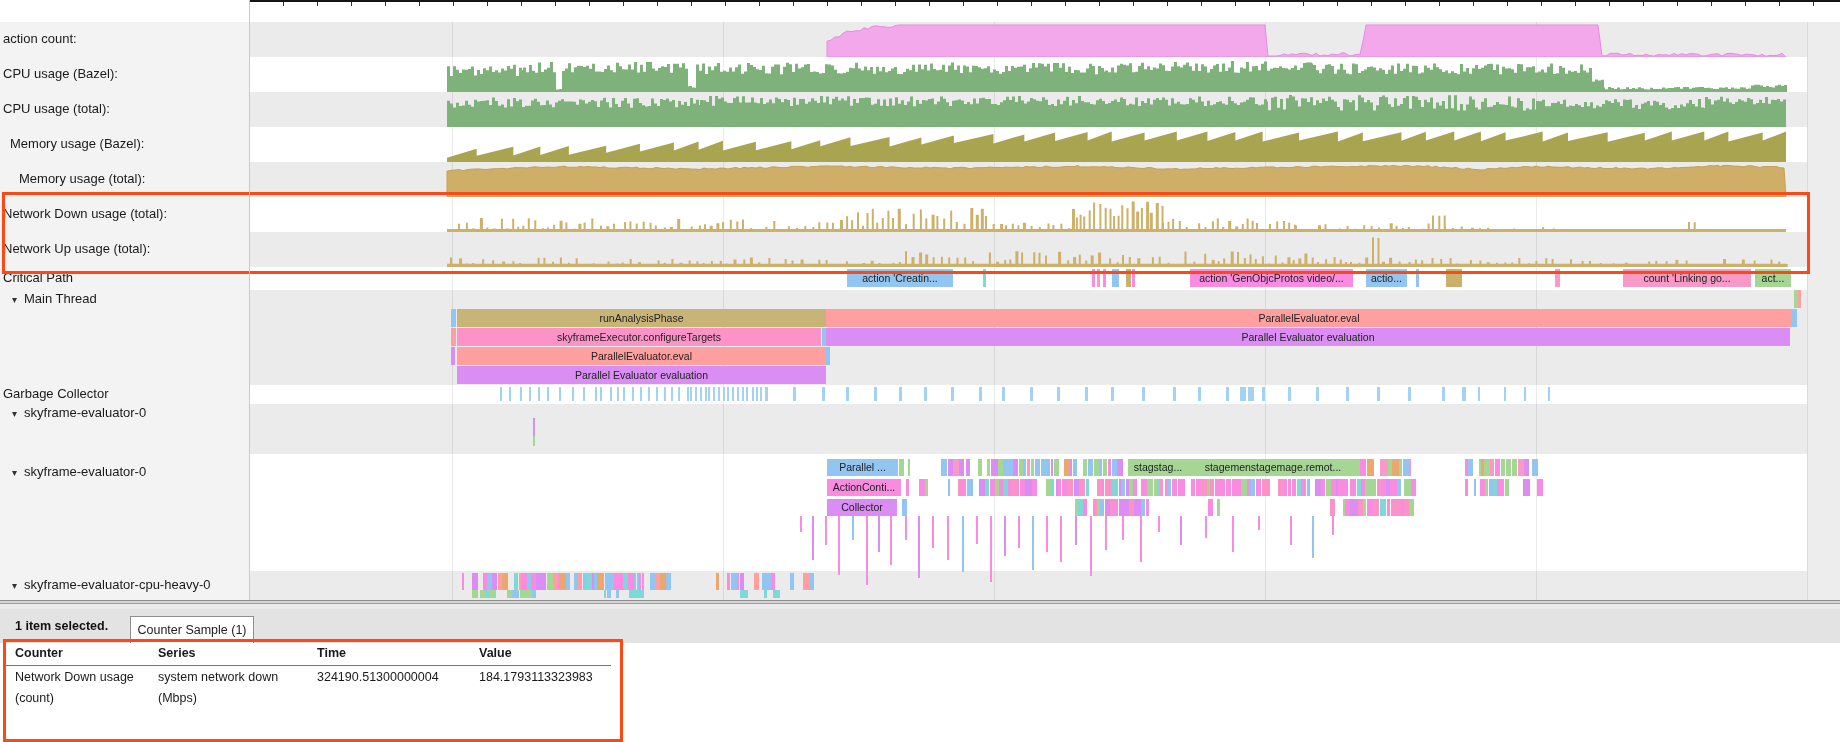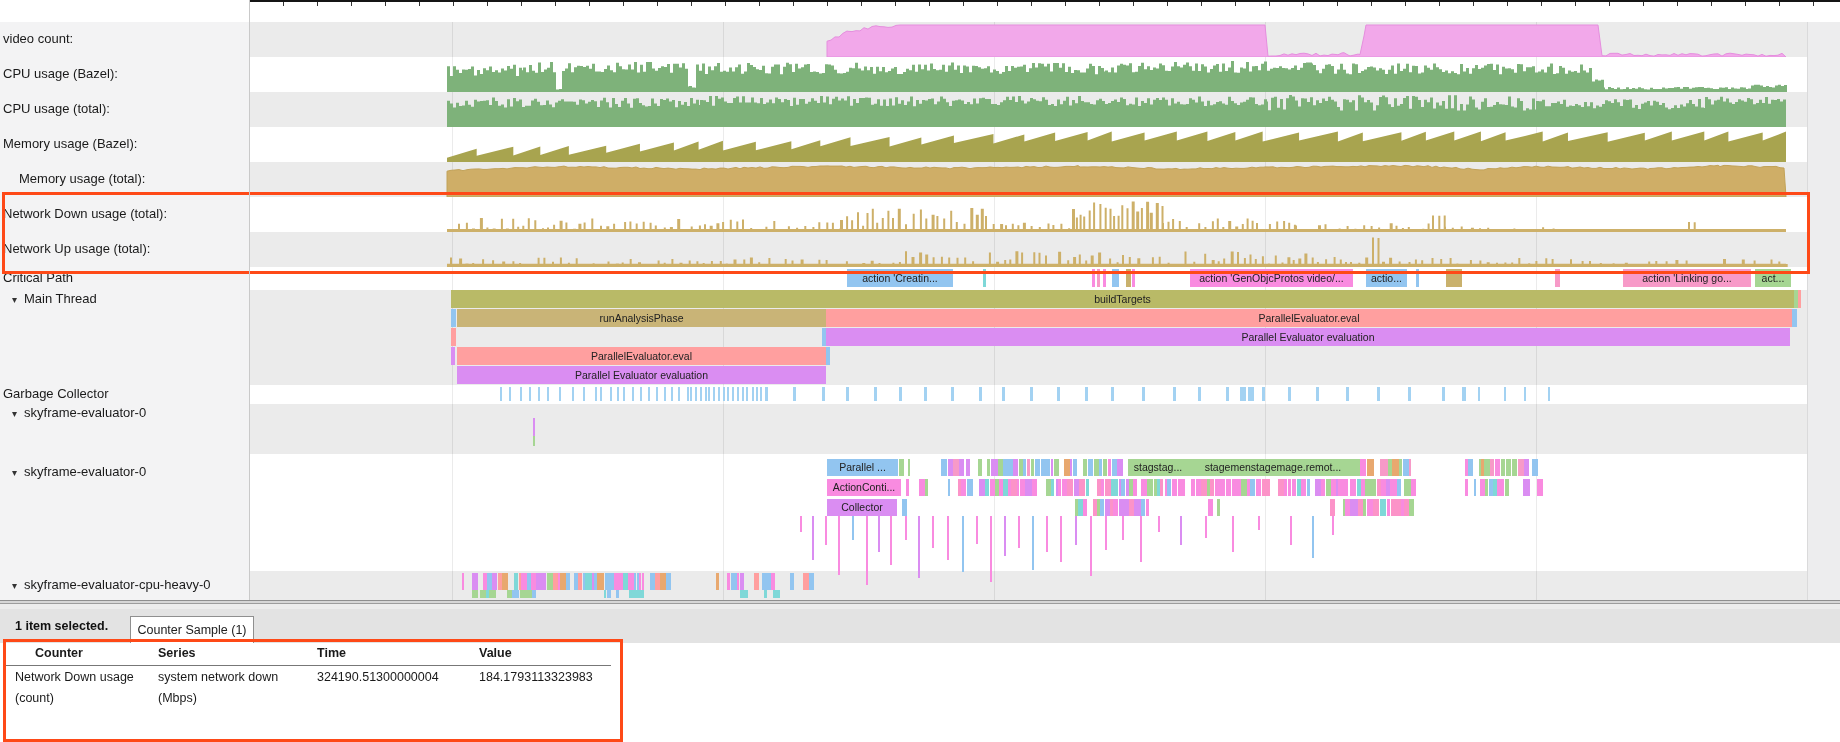--- a/index.html
+++ b/index.html
@@ -76,30 +76,30 @@
       <div class=" blk" style="position: absolute; left: 1097px; top: 269px; width: 3px; height: 18px; background: rgb(247, 154, 200); line-height: 18px;"></div>
       <div class=" blk" style="position: absolute; left: 1103px; top: 269px; width: 3px; height: 18px; background: rgb(249, 139, 224); line-height: 18px;"></div>
       <div class=" blk" style="position: absolute; left: 1112px; top: 269px; width: 7px; height: 18px; background: rgb(146, 197, 240); line-height: 18px;"></div>
       <div class=" blk" style="position: absolute; left: 1126px; top: 269px; width: 5px; height: 18px; background: rgb(201, 177, 109); line-height: 18px;"></div>
       <div class=" blk" style="position: absolute; left: 1132px; top: 269px; width: 3px; height: 18px; background: rgb(249, 139, 224); line-height: 18px;"></div>
       <div class=" blk" style="position: absolute; left: 1190px; top: 269px; width: 163px; height: 18px; background: rgb(249, 139, 224); line-height: 18px;"><span>action 'GenObjcProtos video/...</span></div>
       <div class=" blk" style="position: absolute; left: 1366px; top: 269px; width: 41px; height: 18px; background: rgb(146, 197, 240); line-height: 18px;"><span>actio...</span></div>
       <div class=" blk" style="position: absolute; left: 1416px; top: 269px; width: 3px; height: 18px; background: rgb(146, 197, 240); line-height: 18px;"></div>
       <div class=" blk" style="position: absolute; left: 1446px; top: 269px; width: 16px; height: 18px; background: rgb(201, 177, 109); line-height: 18px;"></div>
       <div class=" blk" style="position: absolute; left: 1555px; top: 269px; width: 5px; height: 18px; background: rgb(247, 154, 200); line-height: 18px;"></div>
-      <div class=" blk" style="position: absolute; left: 1623px; top: 269px; width: 128px; height: 18px; background: rgb(247, 154, 200); line-height: 18px;"><span>action 'Linking go...</span></div>
+      <div class=" blk" style="position: absolute; left: 1623px; top: 269px; width: 128px; height: 18px; background: rgb(247, 154, 200); line-height: 18px;"><span>count 'Linking go...</span></div>
       <div class=" blk" style="position: absolute; left: 1755px; top: 269px; width: 36px; height: 18px; background: rgb(166, 214, 147); line-height: 18px;"><span>act...</span></div>
-      <div class=" blk" style="position: absolute; left: 451px; top: 290px; width: 1343px; height: 18px; background: rgb(185, 186, 103); line-height: 18px;"><span>buildTargets</span></div>
       <div class=" blk" style="position: absolute; left: 1794px; top: 290px; width: 4px; height: 18px; background: rgb(166, 214, 147); line-height: 18px;"></div>
       <div class=" blk" style="position: absolute; left: 1798px; top: 290px; width: 3px; height: 18px; background: rgb(255, 159, 159); line-height: 18px;"></div>
       <div class=" blk" style="position: absolute; left: 451px; top: 309px; width: 5px; height: 18px; background: rgb(146, 197, 240); line-height: 18px;"></div>
       <div class=" blk" style="position: absolute; left: 457px; top: 309px; width: 369px; height: 18px; background: rgb(201, 180, 119); line-height: 18px;"><span>runAnalysisPhase</span></div>
       <div class=" blk" style="position: absolute; left: 826px; top: 309px; width: 966px; height: 18px; background: rgb(255, 159, 159); line-height: 18px;"><span>ParallelEvaluator.eval</span></div>
       <div class=" blk" style="position: absolute; left: 1792px; top: 309px; width: 5px; height: 18px; background: rgb(146, 197, 240); line-height: 18px;"></div>
       <div class=" blk" style="position: absolute; left: 451px; top: 328px; width: 5px; height: 18px; background: rgb(255, 159, 159); line-height: 18px;"></div>
+      <div class=" blk" style="position: absolute; left: 457px; top: 328px; width: 364px; height: 18px; background: rgb(252, 147, 200); line-height: 18px;"><span>skyframeExecutor.configureTargets</span></div>
       <div class=" blk" style="position: absolute; left: 822px; top: 328px; width: 4px; height: 18px; background: rgb(146, 197, 240); line-height: 18px;"></div>
       <div class=" blk" style="position: absolute; left: 826px; top: 328px; width: 964px; height: 18px; background: rgb(218, 141, 242); line-height: 18px;"><span>Parallel Evaluator evaluation</span></div>
       <div class=" blk" style="position: absolute; left: 451px; top: 347px; width: 4px; height: 18px; background: rgb(218, 141, 242); line-height: 18px;"></div>
       <div class=" blk" style="position: absolute; left: 457px; top: 347px; width: 369px; height: 18px; background: rgb(255, 159, 159); line-height: 18px;"><span>ParallelEvaluator.eval</span></div>
       <div class=" blk" style="position: absolute; left: 826px; top: 347px; width: 4px; height: 18px; background: rgb(146, 197, 240); line-height: 18px;"></div>
       <div class=" blk" style="position: absolute; left: 457px; top: 366px; width: 369px; height: 18px; background: rgb(218, 141, 242); line-height: 18px;"><span>Parallel Evaluator evaluation</span></div>
       <div style="position: absolute; left: 500px; top: 387px; width: 2px; height: 14px; background: rgb(163, 210, 242);"></div>
       <div style="position: absolute; left: 509px; top: 387px; width: 2px; height: 14px; background: rgb(163, 210, 242);"></div>
       <div style="position: absolute; left: 520px; top: 387px; width: 2px; height: 14px; background: rgb(163, 210, 242);"></div>
       <div style="position: absolute; left: 529px; top: 387px; width: 2px; height: 14px; background: rgb(163, 210, 242);"></div>
@@ -512,45 +512,45 @@
       <div style="position: absolute; left: 628.5px; top: 590px; width: 5.1px; height: 8px; background: rgb(127, 216, 216);"></div>
       <div style="position: absolute; left: 633.6px; top: 590px; width: 3.5px; height: 8px; background: rgb(127, 216, 216);"></div>
       <div style="position: absolute; left: 637.1px; top: 590px; width: 6.7px; height: 8px; background: rgb(127, 216, 216);"></div>
       <div style="position: absolute; left: 740px; top: 590px; width: 2.4px; height: 8px; background: rgb(127, 216, 216);"></div>
       <div style="position: absolute; left: 742.4px; top: 590px; width: 6.1px; height: 8px; background: rgb(127, 216, 216);"></div>
       <div style="position: absolute; left: 764.3px; top: 590px; width: 2.4px; height: 8px; background: rgb(127, 216, 216);"></div>
       <div style="position: absolute; left: 772.5px; top: 590px; width: 7px; height: 8px; background: rgb(127, 216, 216);"></div>
     </div>
   <div id="sidebar" class="abs">
       <div style="position: absolute; left: 0px; top: 22px; width: 249px; height: 578px; background: rgb(243, 243, 244); border-right: 1px solid rgb(201, 201, 201);"></div>
-      <div class="side-label" style="position: absolute; left: 0px; top: 32px; width: 243px; height: 14px; padding-left: 3px;"><span>video count:</span></div>
+      <div class="side-label" style="position: absolute; left: 0px; top: 32px; width: 243px; height: 14px; padding-left: 3px;"><span>action count:</span></div>
       <div class="side-label" style="position: absolute; left: 0px; top: 67px; width: 243px; height: 14px; padding-left: 3px;"><span>CPU usage (Bazel):</span></div>
       <div class="side-label" style="position: absolute; left: 0px; top: 102px; width: 243px; height: 14px; padding-left: 3px;"><span>CPU usage (total):</span></div>
-      <div class="side-label" style="position: absolute; left: 0px; top: 137px; width: 243px; height: 14px; padding-left: 3px;"><span>Memory usage (Bazel):</span></div>
+      <div class="side-label" style="position: absolute; left: 0px; top: 137px; width: 243px; height: 14px; padding-left: 10px;"><span>Memory usage (Bazel):</span></div>
       <div class="side-label" style="position: absolute; left: 0px; top: 172px; width: 243px; height: 14px; padding-left: 19px;"><span>Memory usage (total):</span></div>
       <div class="side-label" style="position: absolute; left: 0px; top: 207px; width: 243px; height: 14px; padding-left: 3px;"><span>Network Down usage (total):</span></div>
       <div class="side-label" style="position: absolute; left: 0px; top: 242px; width: 243px; height: 14px; padding-left: 3px;"><span>Network Up usage (total):</span></div>
       <div class="side-label" style="position: absolute; left: 0px; top: 271px; width: 243px; height: 14px; padding-left: 3px;"><span>Critical Path</span></div>
       <div class="side-label" style="position: absolute; left: 0px; top: 292px; width: 243px; height: 14px;"><span class="tri" style="padding-left: 12px;">▾</span><span>Main Thread</span></div>
       <div class="side-label" style="position: absolute; left: 0px; top: 387px; width: 243px; height: 14px; padding-left: 3px;"><span>Garbage Collector</span></div>
       <div class="side-label" style="position: absolute; left: 0px; top: 406px; width: 243px; height: 14px;"><span class="tri" style="padding-left: 12px;">▾</span><span>skyframe-evaluator-0</span></div>
       <div class="side-label" style="position: absolute; left: 0px; top: 465px; width: 243px; height: 14px;"><span class="tri" style="padding-left: 12px;">▾</span><span>skyframe-evaluator-0</span></div>
       <div class="side-label" style="position: absolute; left: 0px; top: 578px; width: 243px; height: 14px;"><span class="tri" style="padding-left: 12px;">▾</span><span>skyframe-evaluator-cpu-heavy-0</span></div>
     </div>
   <div id="hl1" class="hl" style="left: 2px; top: 192px; width: 1802px; height: 76px; border-color: rgb(254, 73, 23);"></div>
   <div id="splitter" class="abs" style="left:0;top:600px;width:1840px;height:9px;background:linear-gradient(#8e8e8e 0 1px,#d6d6d6 1px 3px,#9c9c9c 3px 4px,#ececec 4px 9px);"></div>
   <div id="statusbar">
     <span id="status">1 item selected.</span>
     <div id="tab">
       <span>Counter Sample (1)</span>
     </div>
   </div>
   <div id="panel-content" class="abs" style="left:0;top:643px;width:1840px;height:99px;background:#fff;"></div>
   <div id="table-area" class="abs" style="left:0;top:600px;width:1840px;height:142px;">
-      <div class="tcell thead" style="position: absolute; left: 15px; top: 43px; margin-left: 20px;">Counter</div>
+      <div class="tcell thead" style="position: absolute; left: 15px; top: 43px;">Counter</div>
       <div class="tcell thead" style="position: absolute; left: 158px; top: 43px;">Series</div>
       <div class="tcell thead" style="position: absolute; left: 317px; top: 43px;">Time</div>
       <div class="tcell thead" style="position: absolute; left: 479px; top: 43px;">Value</div>
       <div style="position: absolute; left: 6px; top: 65px; width: 605px; height: 1px; background: rgb(119, 119, 119);"></div>
       <div class="tcell" style="position: absolute; left: 15px; top: 67px;">Network Down usage</div>
       <div class="tcell" style="position: absolute; left: 15px; top: 88px;">(count)</div>
       <div class="tcell" style="position: absolute; left: 158px; top: 67px;">system network down</div>
       <div class="tcell" style="position: absolute; left: 158px; top: 88px;">(Mbps)</div>
       <div class="tcell" style="position: absolute; left: 317px; top: 67px;">324190.51300000004</div>
       <div class="tcell" style="position: absolute; left: 479px; top: 67px;">184.1793113323983</div>

